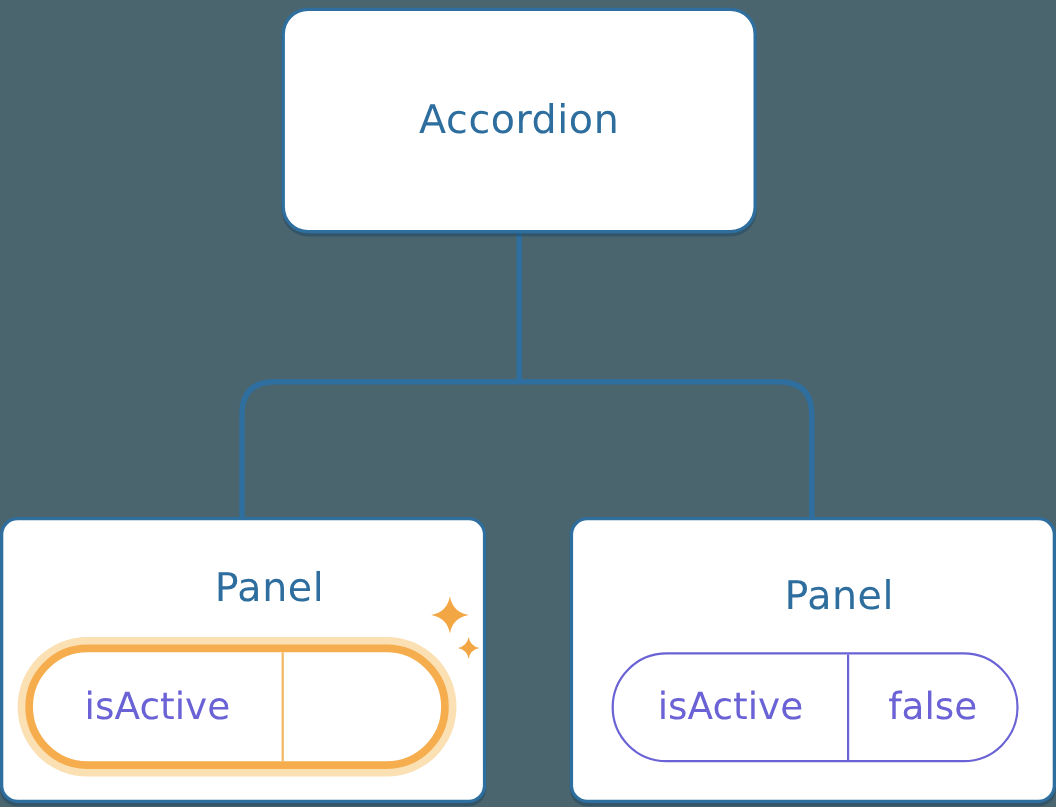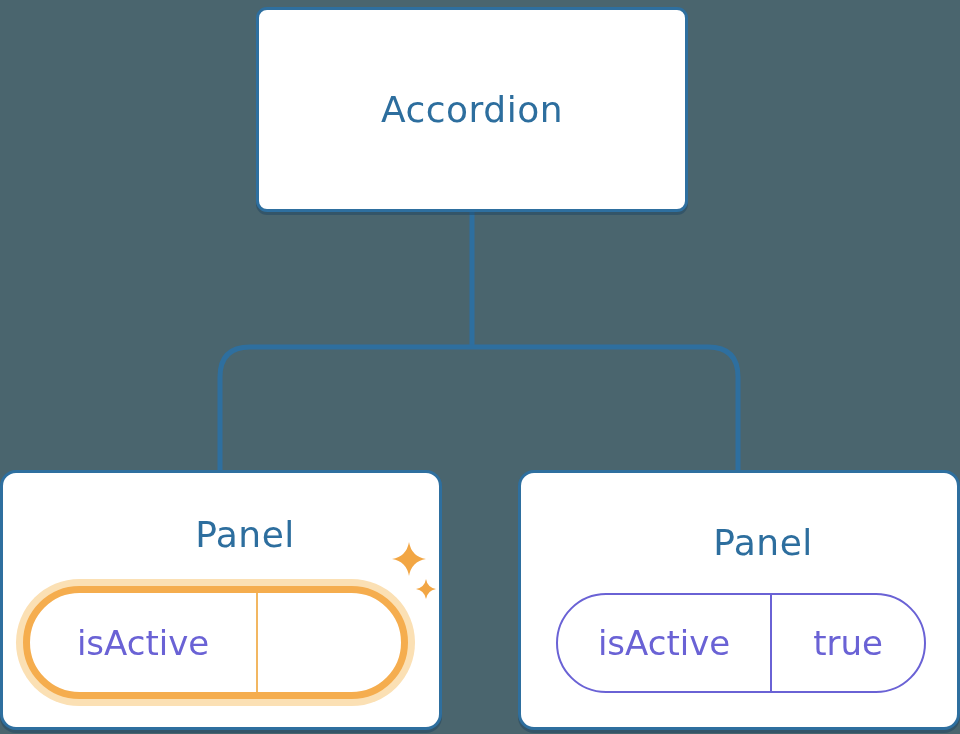--- a/index.html
+++ b/index.html
@@ -30,21 +30,21 @@
   .node {
     position: absolute;
     background: var(--card, #FFFFFF);
     border: 3px solid var(--line, #2E6F9F);
     box-shadow: 0 3px 0 rgba(27, 66, 97, 0.45);
   }
 
   .root {
     left: 256px; top: 7px;
     width: 432px; height: 205px;
-    border-radius: 11px;
+    border-radius: 24px;
     display: flex; align-items: center; justify-content: center;
   }
   .node-title {
     font-size: 36px;
     color: var(--title, #2D6E9E);
     letter-spacing: 0.5px;
   }
 
   .panel {
     top: 470px;
@@ -138,17 +138,17 @@
       <path d="M31 7 Q33.5 21.5 48 24 Q33.5 26.5 31 41 Q28.5 26.5 14 24 Q28.5 21.5 31 7 Z"></path>
       <path d="M48 44 Q49.5 52.5 58 54 Q49.5 55.5 48 64 Q46.5 55.5 38 54 Q46.5 52.5 48 44 Z"></path>
     </svg>
   </div>
 
   <div class="node panel panel-right">
     <div class="panel-title">Panel</div>
 
     <div class="prop-pill inactive-pill">
       <div class="cell key">isActive</div>
-      <div class="cell val">true</div>
+      <div class="cell val">false</div>
     </div>
   </div>
 
 </div>
 
 </body></html>

